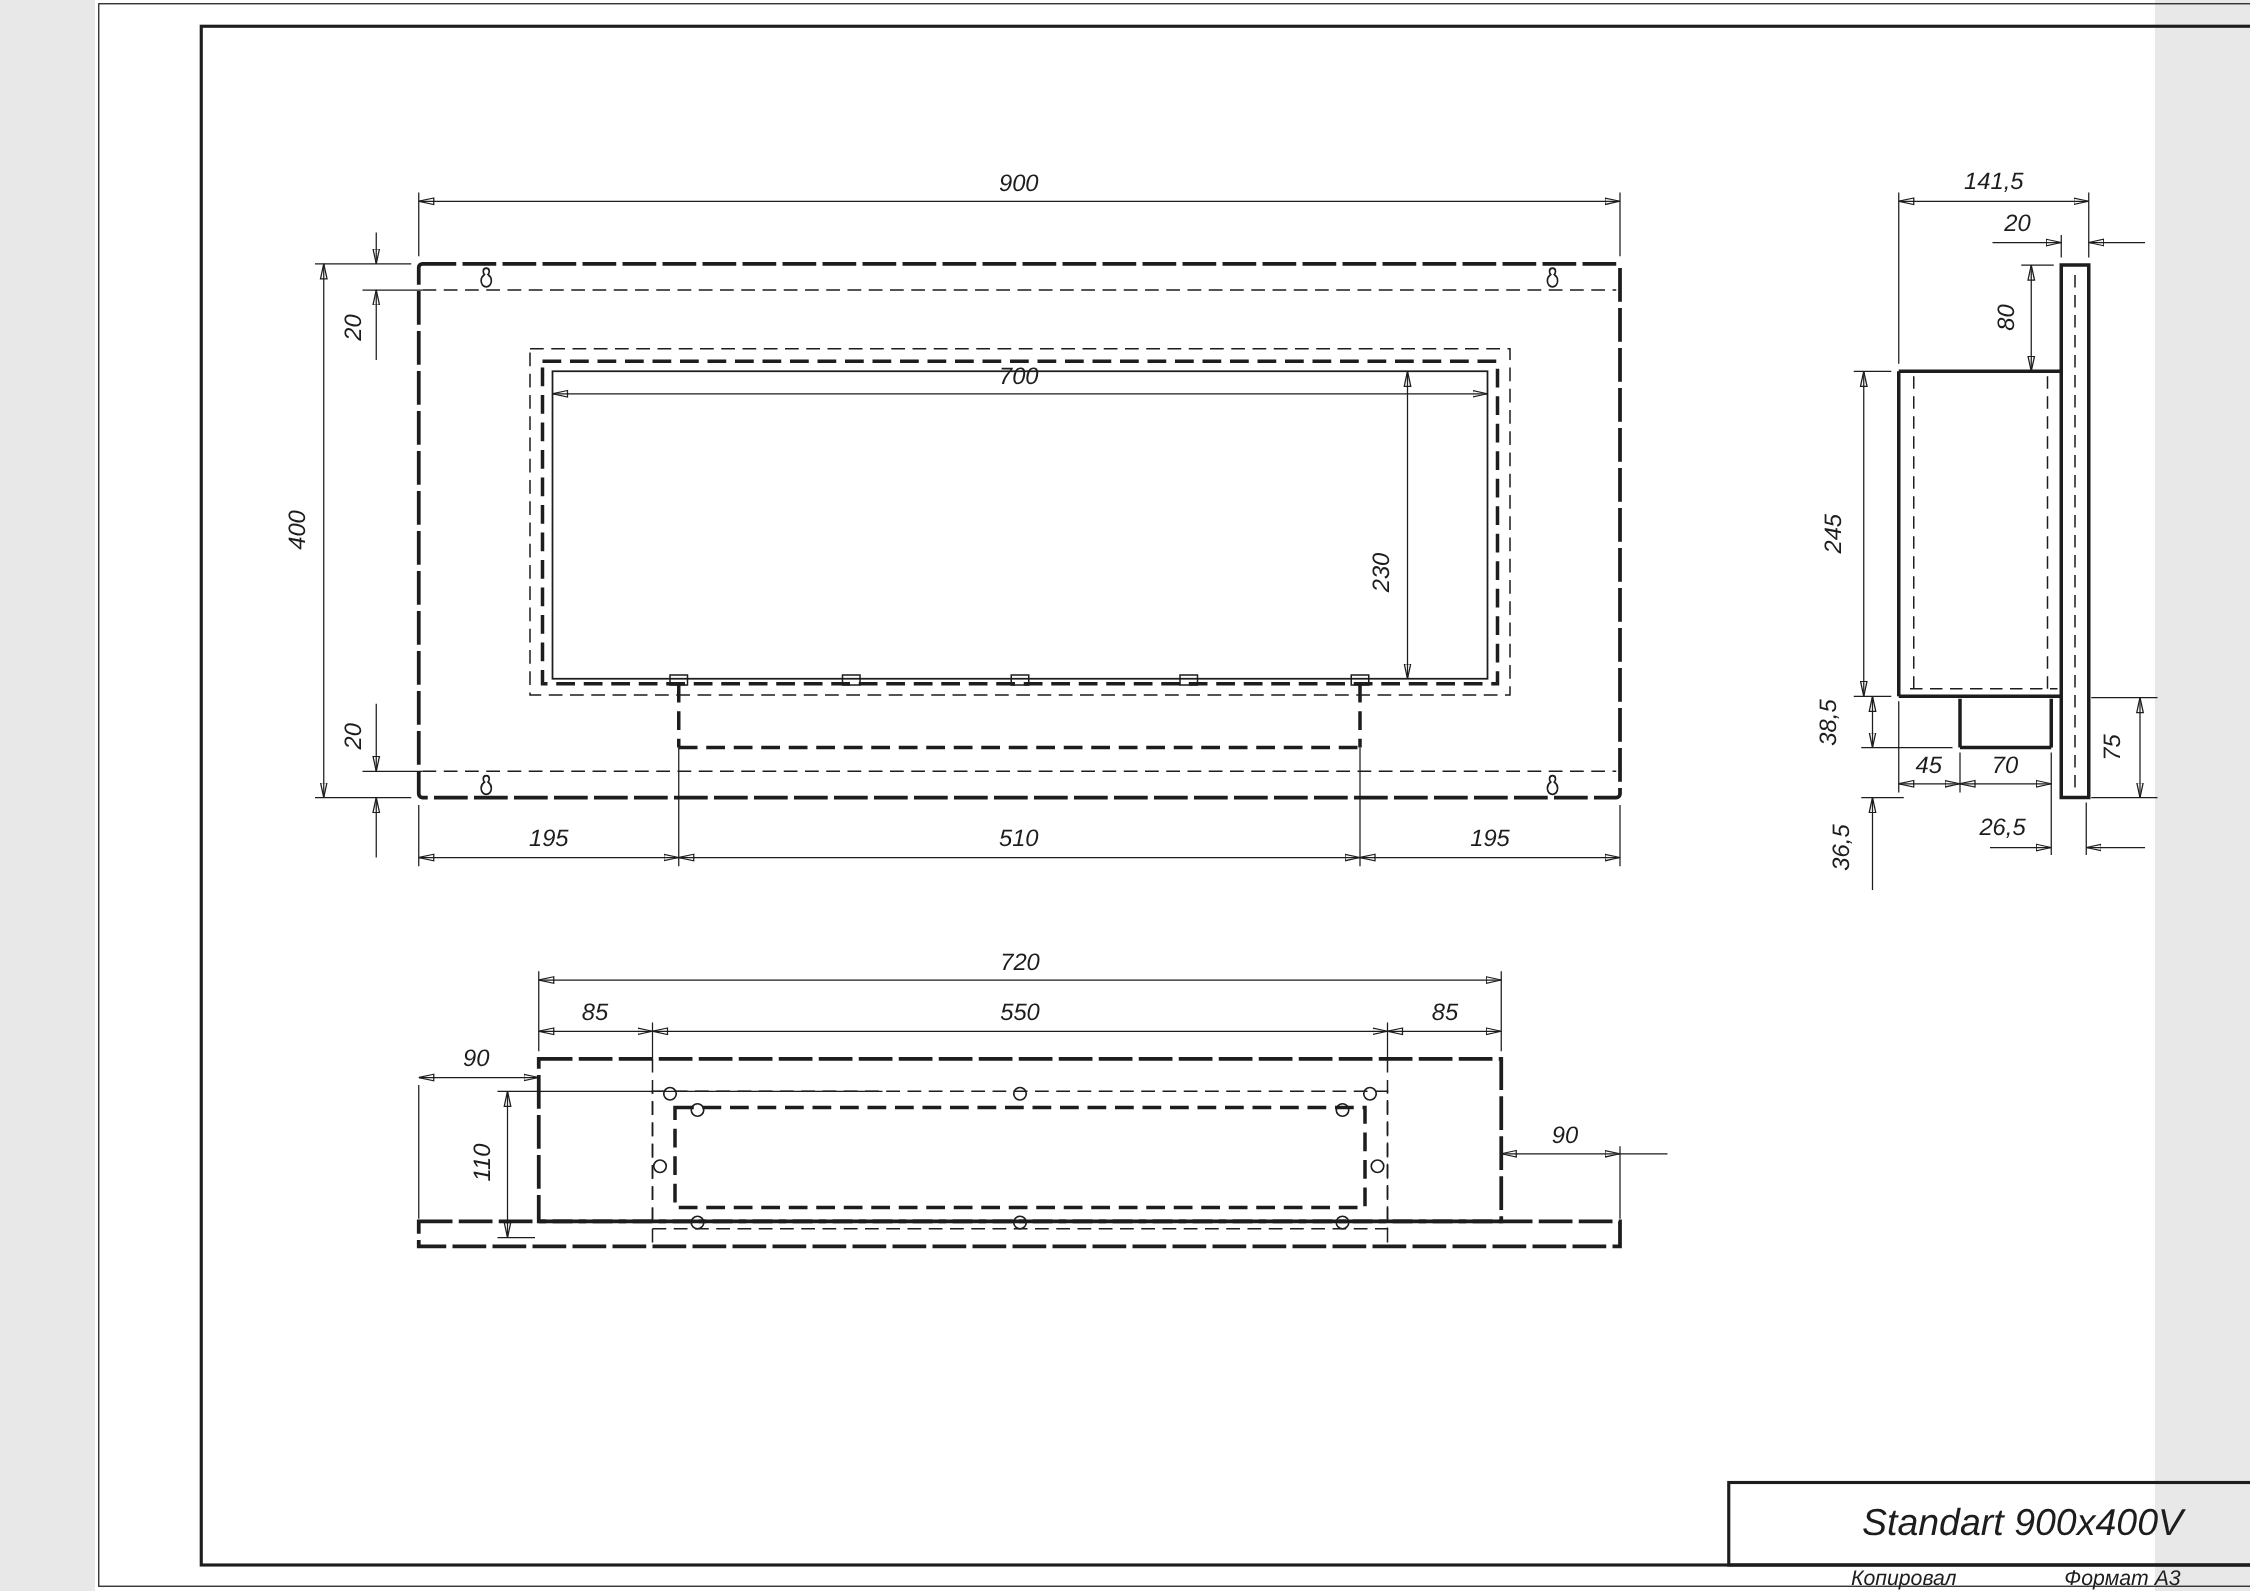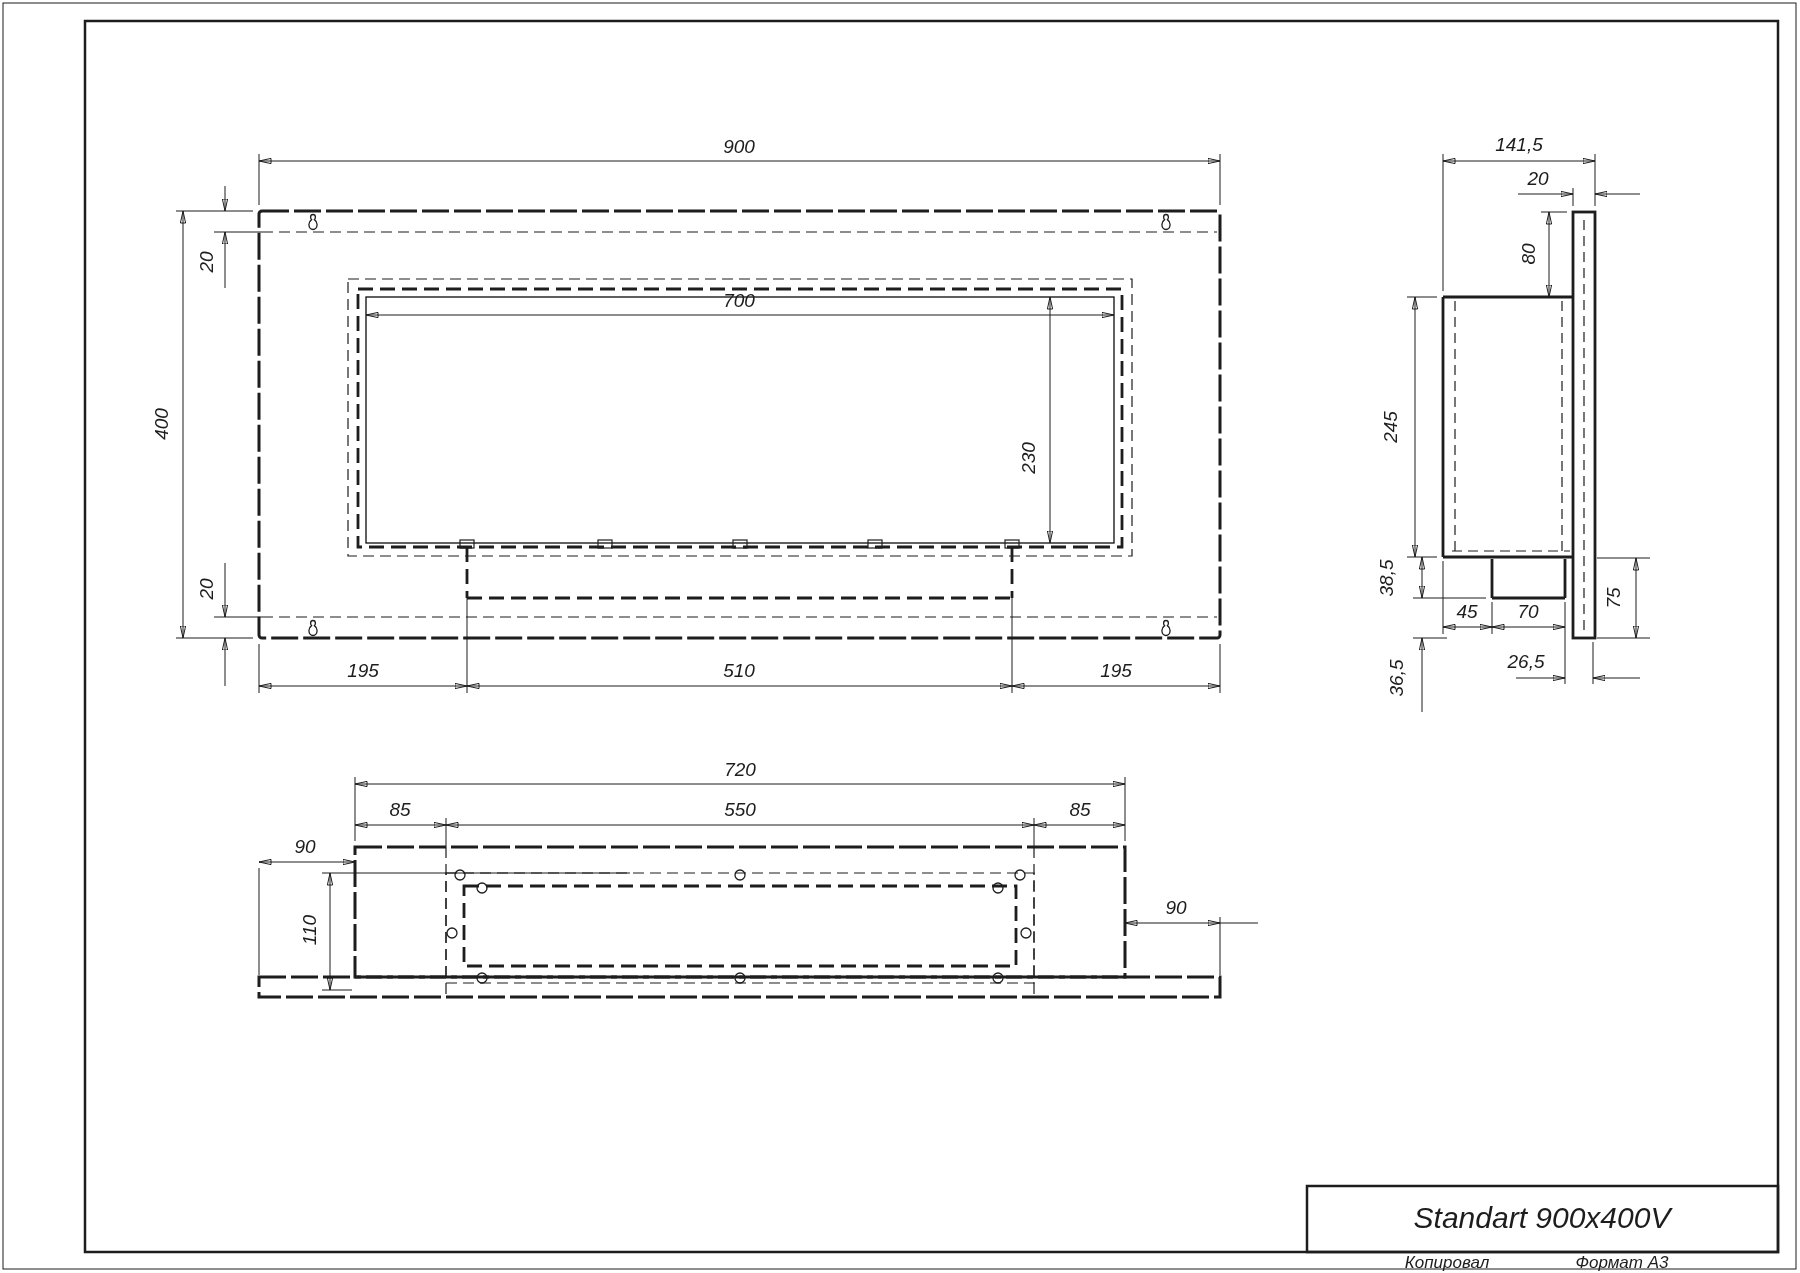--- a/index.html
+++ b/index.html
@@ -1,16 +1,16 @@
 <!DOCTYPE html>
 <html><head>
 <meta charset="utf-8">
 <style>
   html,body { margin:0; padding:0; background:#e8e8e8; }
-  .page { width:1800px; height:1273px; background:#ffffff; position:relative; margin:0 auto; }
+  .page { width:1648px; height:1273px; background:#ffffff; position:relative; margin:0 auto; }
   svg { display:block; }
   svg line, svg rect, svg path, svg circle { stroke:#1d1d1d; fill:none; stroke-linecap:butt; }
   .s-outline   { stroke-width:3;   stroke-dasharray:27 5; }
   .s-thick     { stroke-width:2.8; }
   .s-thick-dash{ stroke-width:2.8; stroke-dasharray:15 7; }
   .s-mid       { stroke-width:1.4; }
   .s-thin      { stroke-width:1; }
   .s-thin-dash { stroke-width:1.2; stroke-dasharray:11 6; }
   .s-hid       { stroke-width:1.2; stroke-dasharray:10 6; }
   .s-frame     { stroke-width:2.5; }

